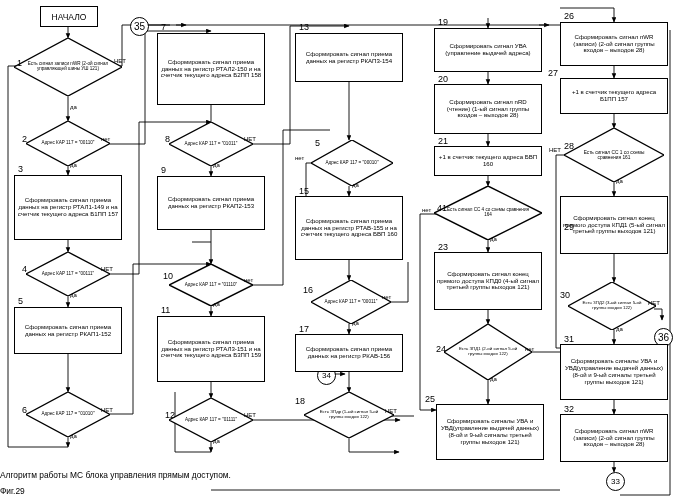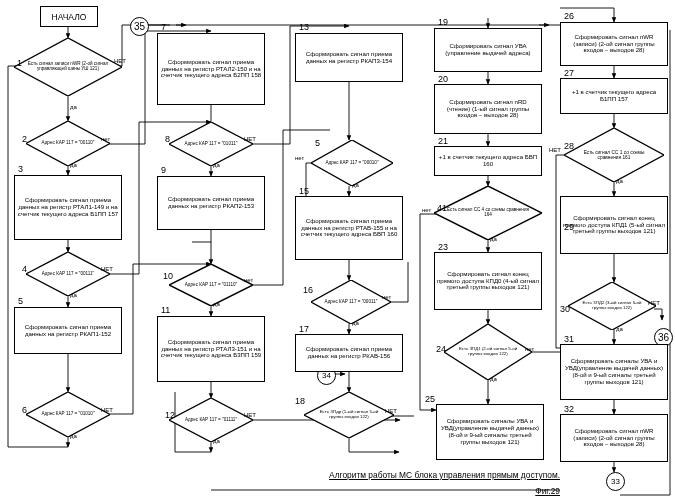--- a/index.html
+++ b/index.html
@@ -24,21 +24,21 @@
   .dia .txt{position:absolute;left:12%;top:0;width:76%;height:100%;
             display:flex;align-items:center;justify-content:center;
             text-align:center;line-height:1.08;}
 
   
   .conn{position:absolute;border:1px solid #000;border-radius:50%;background:#fff;
         display:flex;align-items:center;justify-content:center;}
 
   .num{position:absolute;font-size:9px;}
   .lbl{position:absolute;font-size:6px;}
-  .cap{position:absolute;text-align:right;text-decoration:underline;}
+  .cap{position:absolute;text-align:left;}
 </style>
 </head>
 <body>
 
 <div id="canvas">
 
   <svg class="lines" viewBox="0 0 675 500">
     <defs>
       <marker id="ar" markerWidth="7" markerHeight="7" refX="5.4" refY="2.6" orient="auto" markerUnits="strokeWidth">
         <path d="M0,0 L6,2.6 L0,5.2 z" fill="#000"></path>
@@ -367,21 +367,21 @@
   <span class="num" style="left:425px;top:394px;">25</span>
 
   <div class="box node" style="left:560px;top:22px;width:108px;height:44px;font-size:6.1px;">
     <span>Сформировать сигнал nWR (записи) (2-ой сигнал группы входов – выходов 28)</span>
   </div>
   <span class="num" style="left:564px;top:11px;">26</span>
 
   <div class="box node" style="left:560px;top:78px;width:108px;height:36px;font-size:6.1px;">
     <span>+1 в счетчик текущего адреса Б1ПП 157</span>
   </div>
-  <span class="num" style="left:564px;top:68px;">27</span>
+  <span class="num" style="left:548px;top:68px;">27</span>
 
   <div class="dia node" style="left:564px;top:128px;width:100px;height:54px;">
     <svg class="shape" viewBox="0 0 100 100" preserveAspectRatio="none">
       <polygon points="50,0 100,50 50,100 0,50" fill="#fff" stroke="#000" stroke-width="1.4" vector-effect="non-scaling-stroke"></polygon>
     </svg>
     <div class="txt" style="font-size:4.8px;">Есть сигнал СС 1 со схемы сравнения 161</div>
   </div>
   <span class="num" style="left:564px;top:141px;">28</span>
   <span class="lbl" style="left:549px;top:147px;">НЕТ</span>
   <span class="lbl" style="left:616px;top:178px;">да</span>
@@ -390,21 +390,21 @@
     <span>Сформировать сигнал конец прямого доступа КПД1 (5-ый сигнал третьей группы выходов 121)</span>
   </div>
   <span class="num" style="left:564px;top:186px;margin-top:36px;">29</span>
 
   <div class="dia node" style="left:568px;top:282px;width:88px;height:48px;">
     <svg class="shape" viewBox="0 0 100 100" preserveAspectRatio="none">
       <polygon points="50,0 100,50 50,100 0,50" fill="#fff" stroke="#000" stroke-width="1.4" vector-effect="non-scaling-stroke"></polygon>
     </svg>
     <div class="txt" style="font-size:4.4px;">Есть ЗПД2 (3-ый сигнал 5-ой группы входов 122)</div>
   </div>
-  <span class="num" style="left:560px;top:304px;">30</span>
+  <span class="num" style="left:560px;top:290px;">30</span>
   <span class="lbl" style="left:648px;top:300px;">НЕТ</span>
   <span class="lbl" style="left:616px;top:326px;">да</span>
 
   <div class="box node" style="left:560px;top:344px;width:108px;height:56px;font-size:6.1px;">
     <span>Сформировать сигналы УВА и УВД(управление выдачей данных)(8-ой и 9-ый  сигналы третьей группы выходов 121)</span>
   </div>
   <span class="num" style="left:564px;top:334px;">31</span>
 
   <div class="box node" style="left:560px;top:414px;width:108px;height:48px;font-size:6.1px;">
     <span>Сформировать сигнал nWR (записи) (2-ой сигнал группы входов – выходов 28)</span>

